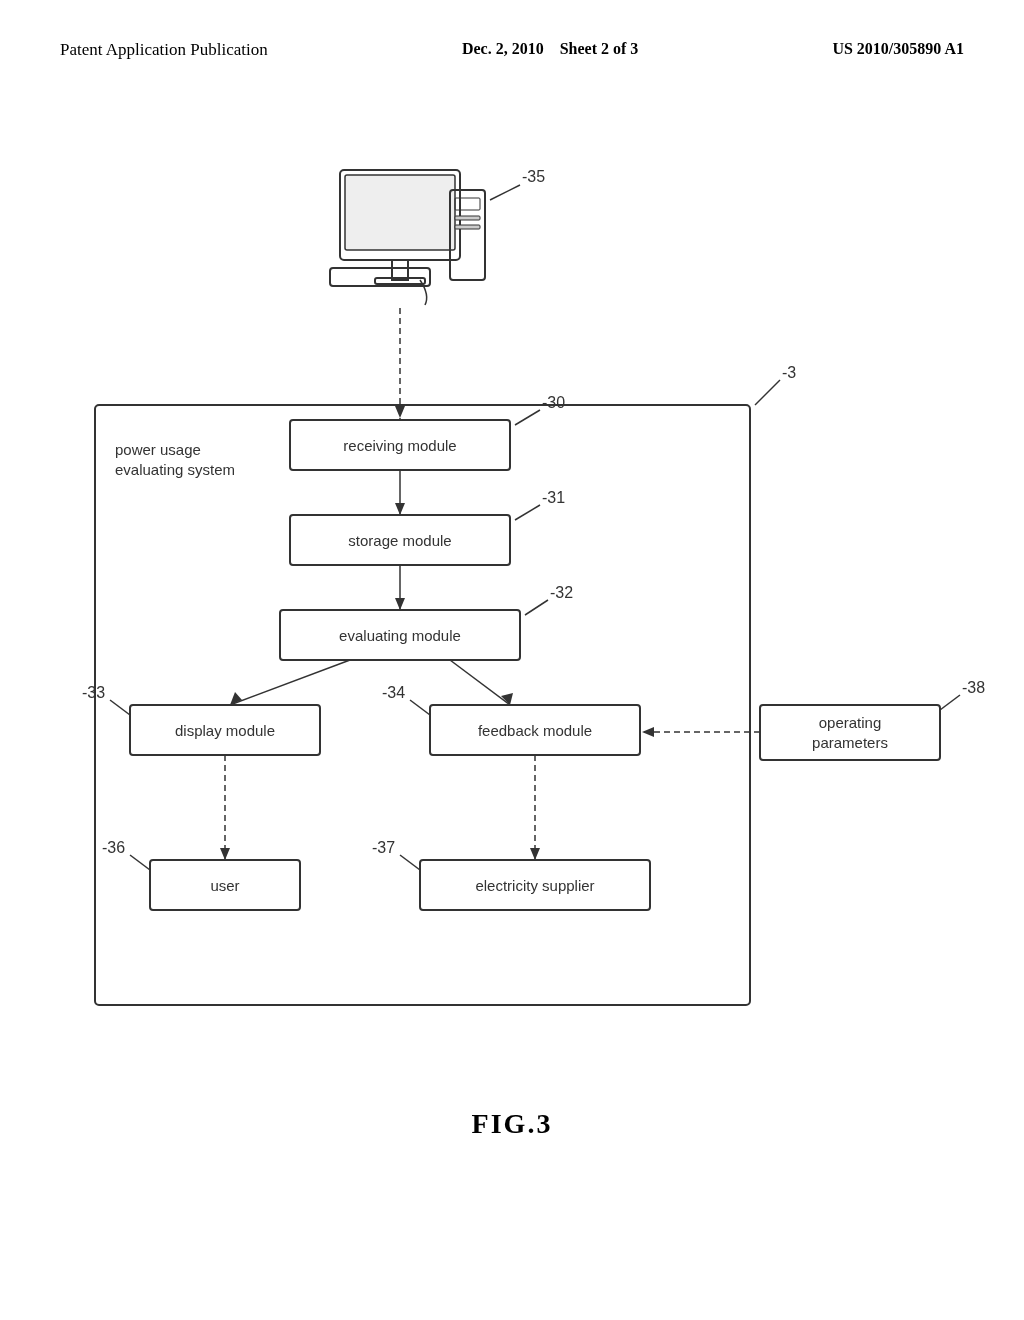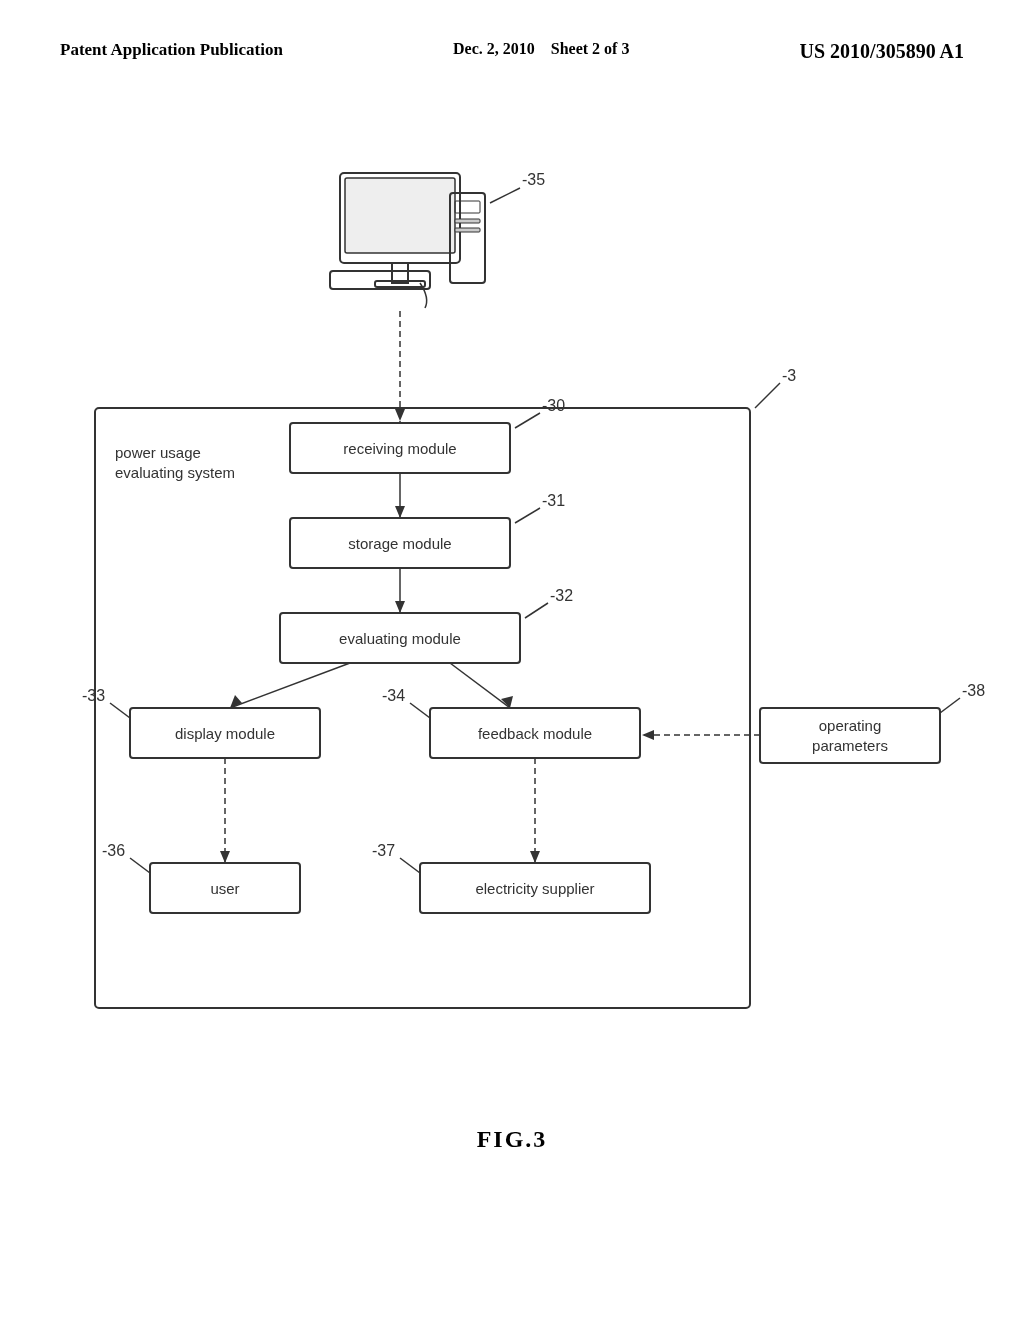--- a/index.html
+++ b/index.html
@@ -14,46 +14,46 @@
 
     
     .header {
       display: flex;
       justify-content: space-between;
       align-items: flex-start;
       padding: 40px 60px 20px 60px;
       font-size: 16px;
       font-weight: bold;
     }
-    .header-left { font-size: 17px; font-weight: bold; }
+    .header-left { font-size: 17px; font-weight: normal; }
     .header-center { text-align: left; font-size: 16px; }
-    .header-right { font-size: 20px; font-weight: bold; }
+    .header-right { font-size: 16px; font-weight: bold; }
 
     
     .diagram-area {
       position: relative;
       width: 100%;
       height: 1100px;
       margin-top: 30px;
     }
 
     svg {
       position: absolute;
       top: 0; left: 0;
       width: 100%;
       height: 100%;
     }
 
     
     .fig-label {
       position: absolute;
-      bottom: 60px;
+      bottom: 70px;
       left: 50%;
       transform: translateX(-50%);
-      font-size: 24px;
+      font-size: 28px;
       font-weight: bold;
       letter-spacing: 2px;
     }
   </style>
 </head>
 <body>
 
 <div class="header">
   <div class="header-left">Patent Application Publication</div>
   <div class="header-center">

